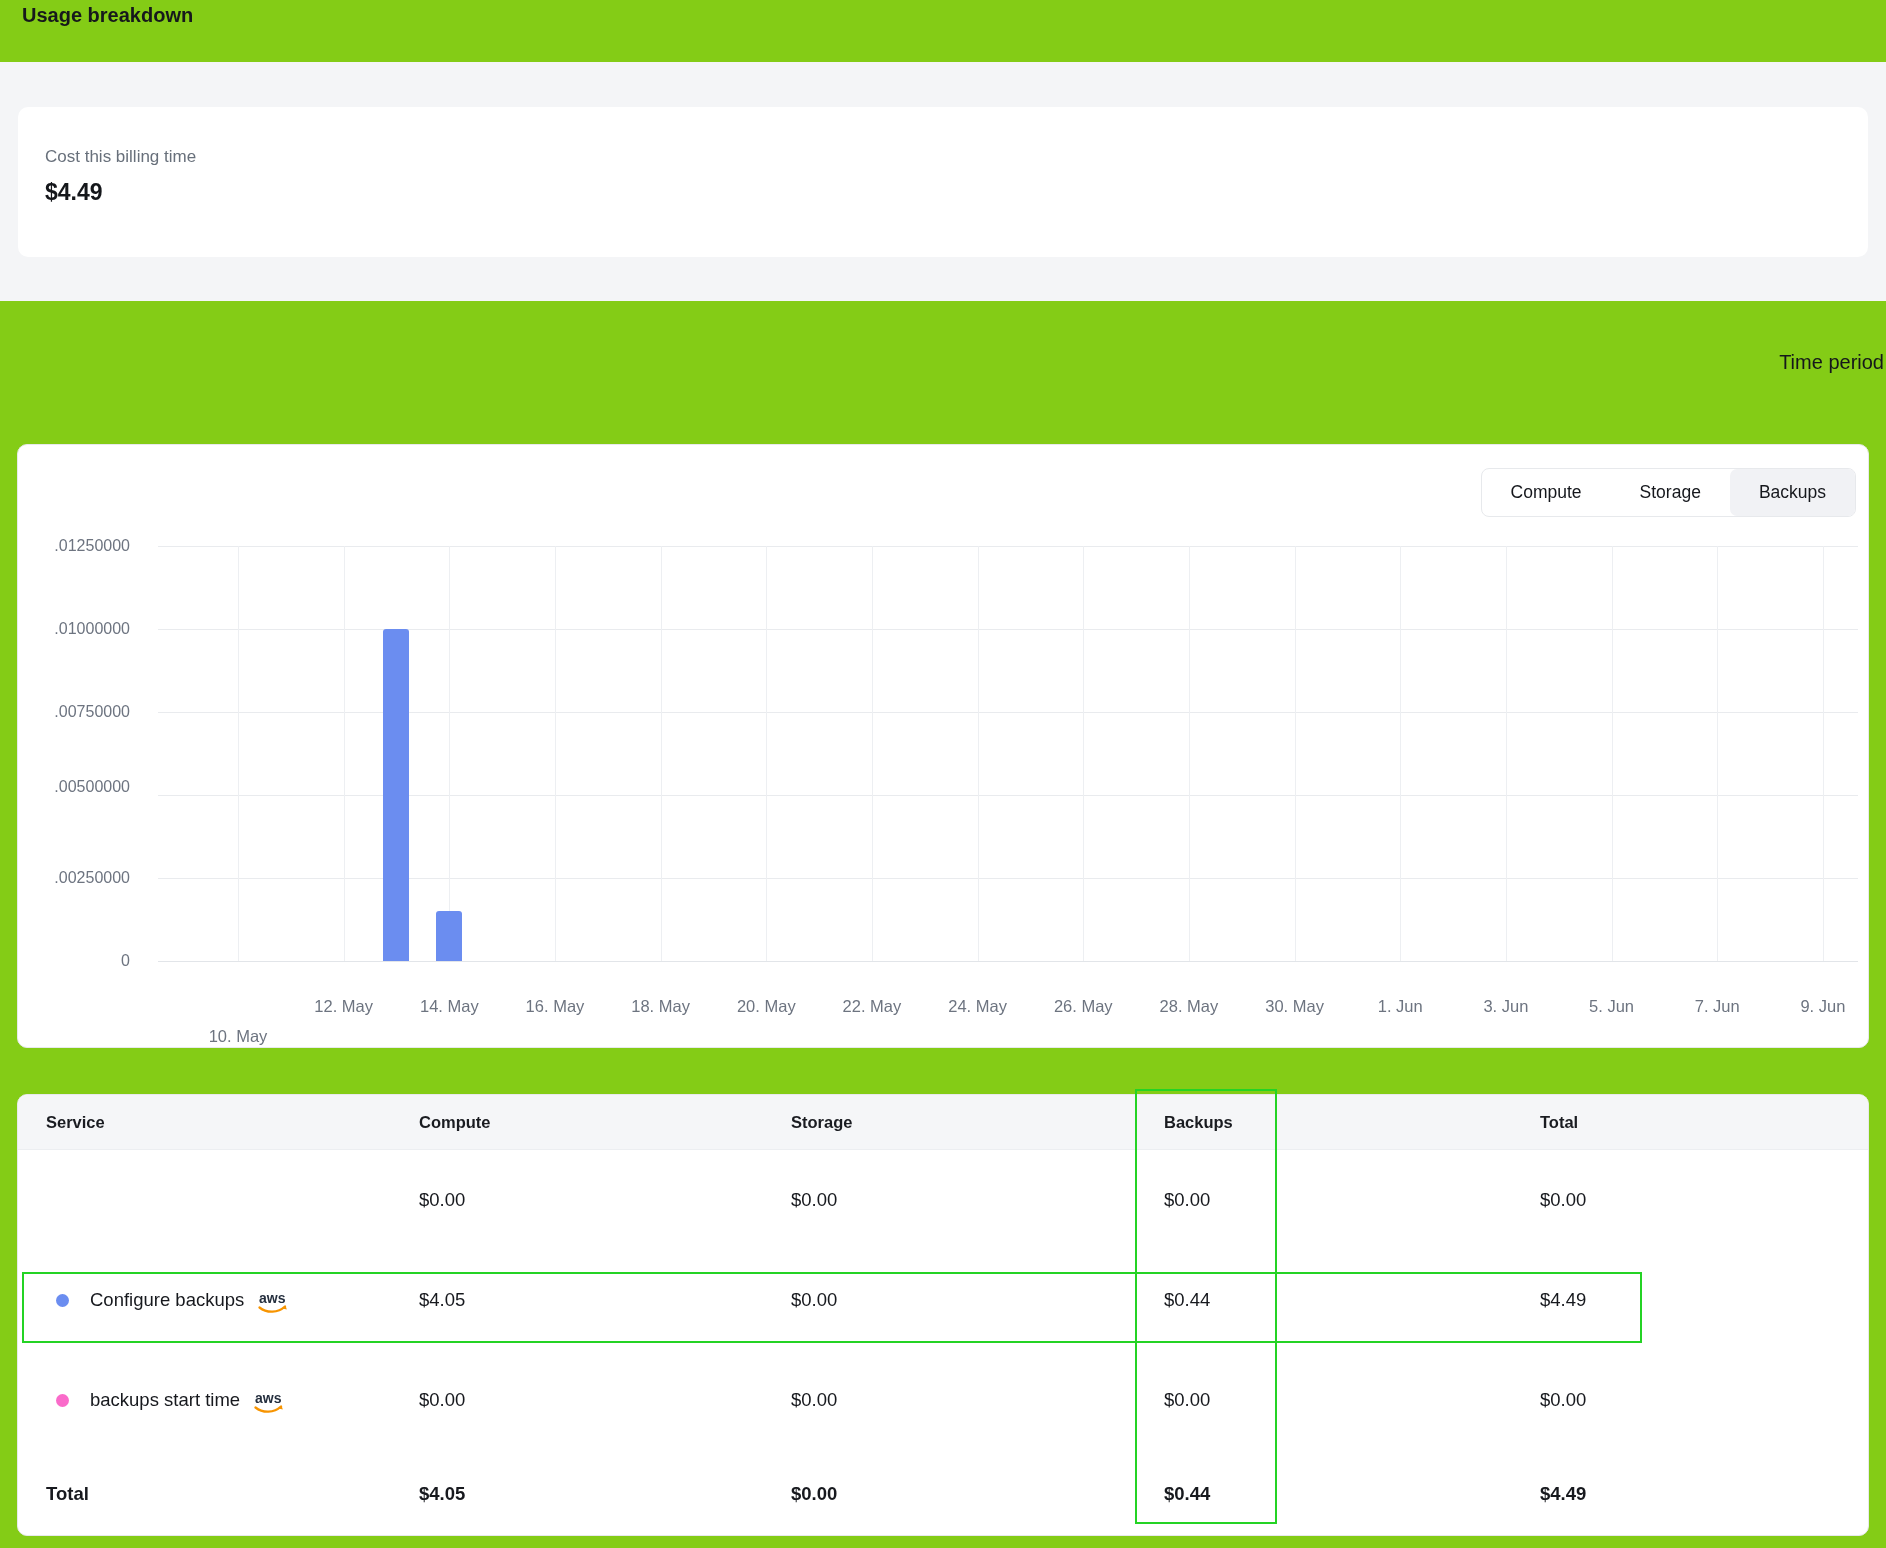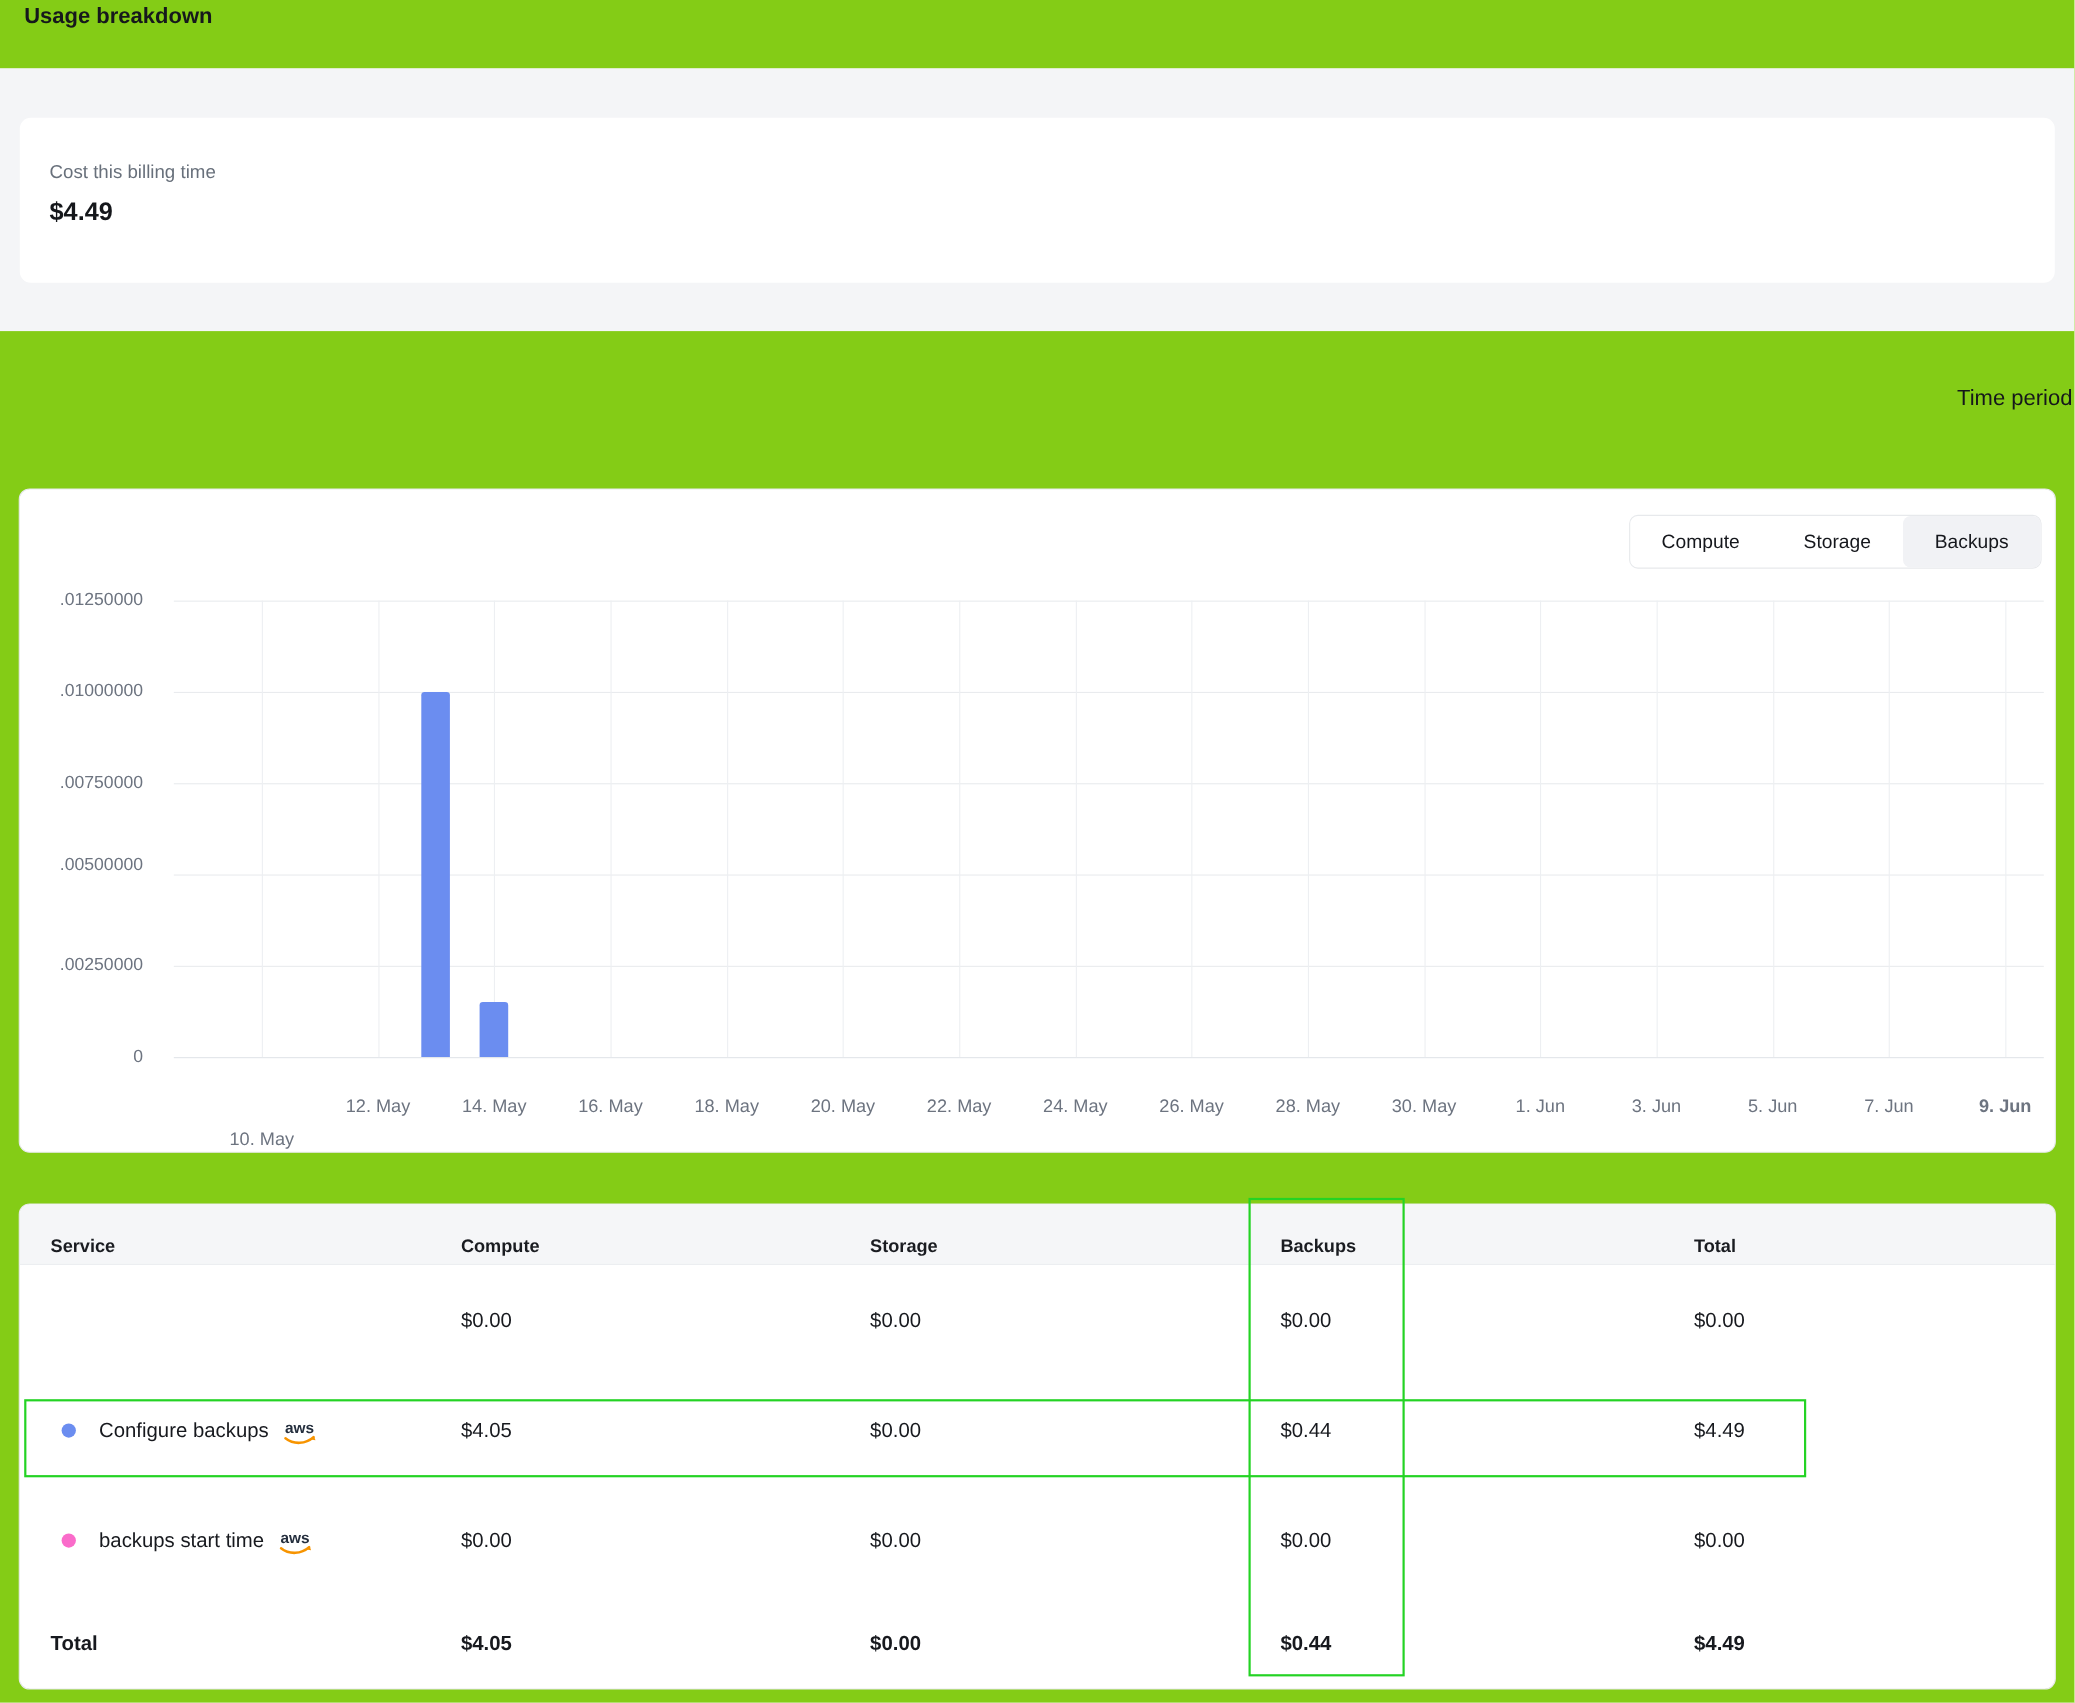--- a/index.html
+++ b/index.html
@@ -29,21 +29,21 @@
   .gridh{position:absolute;left:0;width:1700px;height:1px;background:#e9ebee;}
   .gridh.zero{background:#e2e5e9;}
   .gridv{position:absolute;top:0;width:1px;height:415px;background:#edeff2;}
   .bar{position:absolute;border-radius:3px 3px 0 0;}
   .ytick{position:absolute;left:0;width:112px;text-align:right;font-size:16px;color:#6d7480;height:20px;line-height:20px;}
   .xtick{position:absolute;width:120px;text-align:center;font-size:16.5px;color:#6d7480;top:552px;}
 
   .table-card{position:absolute;left:17px;top:1094px;width:1852px;height:442px;background:#fff;
     border:1px solid #e7e9ec;border-radius:10px;box-sizing:border-box;overflow:hidden;}
   .thead{position:relative;height:54px;background:#f5f6f8;border-bottom:1px solid #eceef1;}
-  .thead .hcell{position:absolute;top:11px;height:54px;line-height:54px;font-size:16.5px;font-weight:600;color:#1a1c21;}
+  .thead .hcell{position:absolute;top:0;height:54px;line-height:54px;font-size:16.5px;font-weight:600;color:#1a1c21;}
   .trow{position:relative;height:100px;}
   .cell{position:absolute;top:0;height:100px;display:flex;align-items:center;font-size:18.5px;color:#17191e;}
   .total-row{position:relative;height:87px;}
   .total-row .cell{height:87px;font-weight:700;}
   .dot{width:13px;height:13px;border-radius:50%;margin-right:21px;flex:0 0 auto;}
   .svcname{white-space:nowrap;}
   .awsbadge{margin-left:11px;position:relative;top:3px;}
 
   .anno{position:absolute;border:2px solid #24d324;pointer-events:none;}
   .anno-col{left:1135px;top:1089px;width:138px;height:431px;}
@@ -116,21 +116,21 @@
         <div class="xtick" style="left: 688.3px;">20. May</div>
         <div class="xtick" style="left: 793.96px;">22. May</div>
         <div class="xtick" style="left: 899.62px;">24. May</div>
         <div class="xtick" style="left: 1005.28px;">26. May</div>
         <div class="xtick" style="left: 1110.94px;">28. May</div>
         <div class="xtick" style="left: 1216.6px;">30. May</div>
         <div class="xtick" style="left: 1322.26px;">1. Jun</div>
         <div class="xtick" style="left: 1427.92px;">3. Jun</div>
         <div class="xtick" style="left: 1533.58px;">5. Jun</div>
         <div class="xtick" style="left: 1639.24px;">7. Jun</div>
-        <div class="xtick" style="left: 1744.9px; font-weight: bold;">9. Jun</div>
+        <div class="xtick" style="left: 1744.9px;">9. Jun</div>
       </div>
   </section>
 
   <section class="table-card">
     <div class="thead" id="thead">
         <span class="hcell" style="left: 28px;">Service</span>
         <span class="hcell" style="left: 401px;">Compute</span>
         <span class="hcell" style="left: 773px;">Storage</span>
         <span class="hcell" style="left: 1146px;">Backups</span>
         <span class="hcell" style="left: 1522px;">Total</span>

